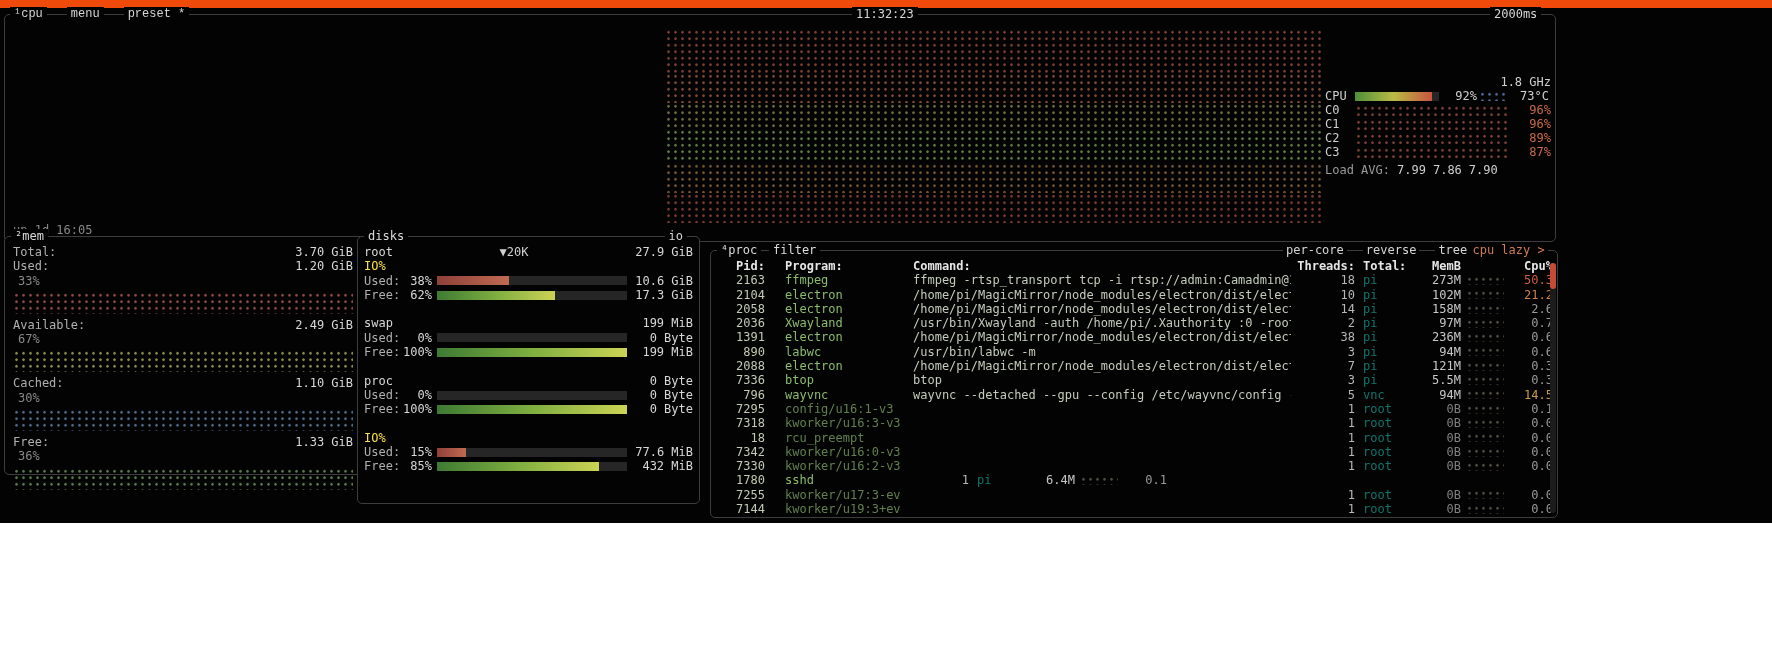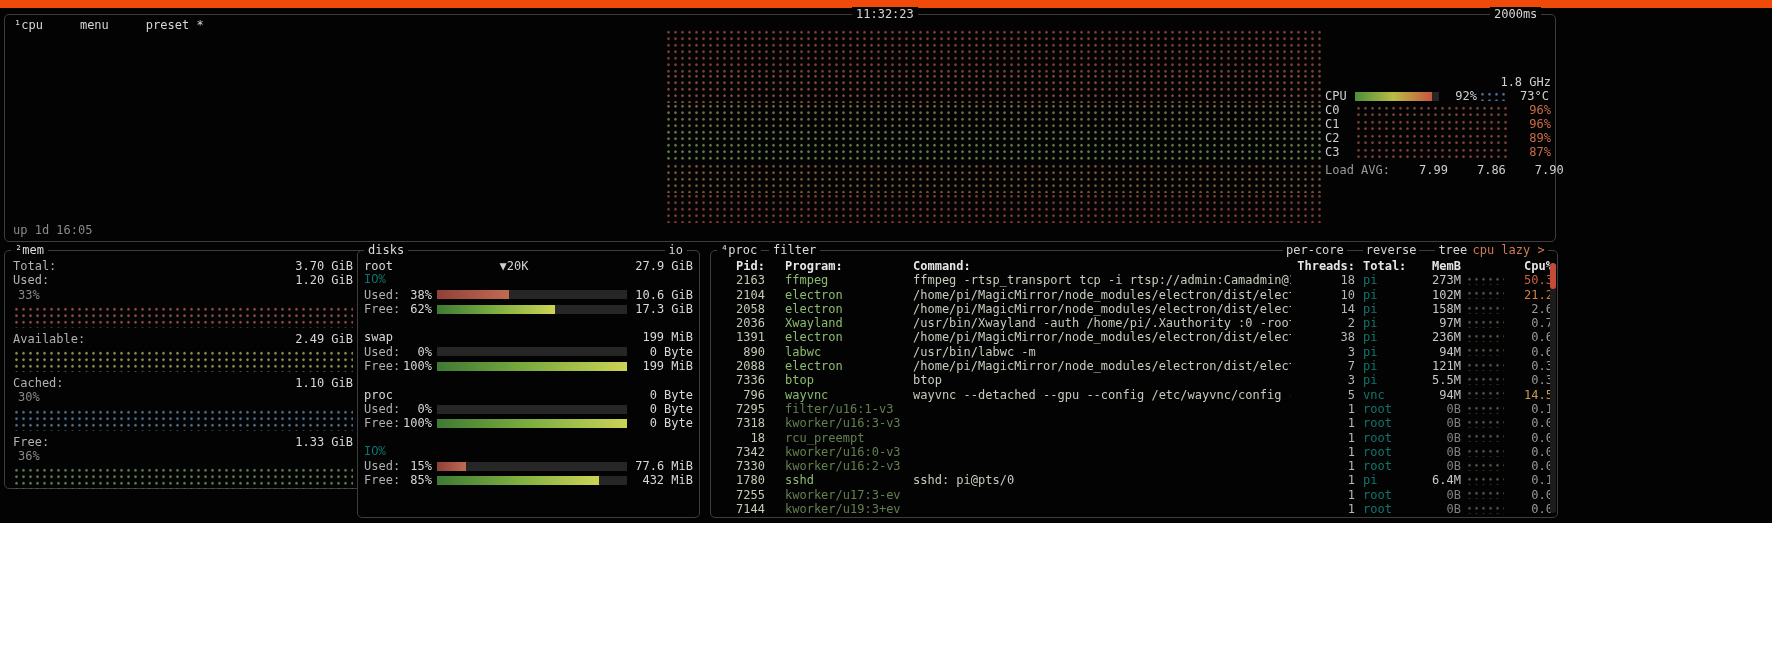--- a/index.html
+++ b/index.html
@@ -5,21 +5,21 @@
   :root { --border:#3d3d3d; }
   * { box-sizing:border-box; }
   body { margin:0; background:#ffffff; }
   .terminal { position:relative; width:1772px; height:523px; background:#030303;
     font-family:"DejaVu Sans Mono", monospace; font-size:12px; color:#c8c8c8; overflow:hidden; }
   .topbar { position:absolute; left:0; top:0; width:100%; height:8px; }
   .box { position:absolute; border:1px solid var(--border); border-radius:5px; background:#030303; }
   .box-label { position:absolute; top:-8px; background:#030303; padding:0 4px; color:#dcdcdc;
     line-height:14px; white-space:nowrap; }
   .hlabel { background:#030303; padding:0 4px; color:#d6d6d6; line-height:14px; }
-  #header-tabs { position:absolute; left:10px; top:18px; display:flex; gap:29px; z-index:3; }
+  #header-tabs { position:absolute; left:10px; top:7px; display:flex; gap:20px; z-index:3;font-family:Liberation Mono, monospace; }
   #clock { position:absolute; left:852px; top:7px; z-index:3; }
   #refresh { position:absolute; left:1490px; top:7px; z-index:3; }
 
   .row { display:flex; align-items:center; height:14.3px; line-height:14.3px; white-space:nowrap; }
   .dots { background-image: radial-gradient(circle, var(--dc,#777) 1.2px, transparent 1.45px);
     background-size:7px 6.5px; }
 
   
   .box-cpu { left:4px; top:14px; width:1552px; height:228px; }
   #uptime { position:absolute; left:8px; bottom:4px; color:#8a8a8a; }
@@ -34,38 +34,38 @@
   .fill.cpu  { background:linear-gradient(90deg,#4d8f3a,#b9bb45,#c8563e); }
   .fill.used { background:linear-gradient(90deg,#8f4038,#c06a52); }
   .fill.free { background:linear-gradient(90deg,#3d7a33,#7fae40,#ccd355); }
   .cpu-meter { width:84px; }
   .side-pct { width:38px; text-align:right; color:#d0d0d0; }
   .core-pct { width:36px; text-align:right; color:#cb6b48; }
   .temp-dots { width:28px; height:10px; margin-left:2px; --dc:#4a6a9a; }
   .core-dots { flex:1; height:11px; margin:0 6px; --dc:#7b4035; }
   .side-temp { width:42px; text-align:right; color:#d0d0d0; }
   .load-row { color:#9a9a9a; margin-top:4px; }
-  #load-values span { color:#d0d0d0; margin-left:29px; }
+  #load-values span { color:#d0d0d0; margin-left:7px; }
 
   
-  .box-mem { left:4px; top:250px; width:696px; height:239px; }
+  .box-mem { left:4px; top:236px; width:696px; height:239px; }
   #mem-entries { position:absolute; left:8px; top:8px; width:340px; }
   .mem-row .m-label { color:#b0b0b0; }
   .mem-row .m-value { margin-left:auto; color:#d8d8d8; }
   .mem-pct { color:#8a8a8a; padding-left:5px; height:14.3px; line-height:14.3px; }
   .mem-band { height:22px; margin:4px 0 4px; }
 
   
   .box-disks { left:352px; top:-1px; width:343px; height:268px; }
   #disk-entries { position:absolute; left:6px; top:8px; right:6px; }
   .disks-io-btn { position:absolute; top:-8px; right:12px; background:#030303; padding:0 4px; color:#d6d6d6; line-height:14px; }
   .d-head .d-name { color:#d8d8d8; }
   .d-head .d-act { flex:1; text-align:center; color:#d0d0d0; }
   .d-head .d-size { color:#d8d8d8; }
-  .d-io { color:#0f766e;font-family:Liberation Mono, monospace; }
+  .d-io { color:#fde047; }
   .d-meter .d-lbl { width:38px; color:#b0b0b0; }
   .d-meter .d-pct { width:30px; text-align:right; color:#d8d8d8; }
   .d-meter .meter { width:190px; margin:0 5px; }
   .d-meter .d-val { margin-left:auto; color:#d8d8d8; }
   .d-gap { height:14.3px; }
 
   
   .box-proc { left:710px; top:250px; width:848px; height:268px; }
   #proc-options { position:absolute; top:-8px; left:572px; display:flex; gap:16px; z-index:3; }
   #proc-options span { background:#030303; padding:0 3px; color:#d6d6d6; line-height:14px; }
@@ -162,20 +162,21 @@
         <div class="row mem-row">
           <span class="m-label">Used:</span>
           <span class="m-value">1.20 GiB</span>
         </div>
         <div class="mem-pct">33%</div>
         <div class="dots mem-band" style="--dc: #8a4a42;"></div>
         <div class="row mem-row">
           <span class="m-label">Available:</span>
           <span class="m-value">2.49 GiB</span>
         </div>
+        <div class="mem-pct">67%</div>
         <div class="dots mem-band" style="--dc: #8a8a4a;"></div>
         <div class="row mem-row">
           <span class="m-label">Cached:</span>
           <span class="m-value">1.10 GiB</span>
         </div>
         <div class="mem-pct">30%</div>
         <div class="dots mem-band" style="--dc: #4a6a8a;"></div>
         <div class="row mem-row">
           <span class="m-label">Free:</span>
           <span class="m-value">1.33 GiB</span>
@@ -401,21 +402,21 @@
             <span class="c-thr">5</span>
             <span class="c-user">vnc</span>
             <span class="c-mem">94M</span>
             <span class="c-memg">
               <span class="dots mgdots"></span>
             </span>
             <span class="c-cpu" style="color: rgb(200, 154, 85);">14.5</span>
           </div>
           <div class="prow dimrow">
             <span class="c-pid">7295</span>
-            <span class="c-prog dim">filter/u16:1-v3</span>
+            <span class="c-prog dim">config/u16:1-v3</span>
             <span class="c-cmd"></span>
             <span class="c-thr">1</span>
             <span class="c-user">root</span>
             <span class="c-mem">0B</span>
             <span class="c-memg">
               <span class="dots mgdots"></span>
             </span>
             <span class="c-cpu" style="color: rgb(154, 154, 154);">0.1</span>
           </div>
           <div class="prow dimrow">
@@ -462,21 +463,20 @@
             <span class="c-user">root</span>
             <span class="c-mem">0B</span>
             <span class="c-memg">
               <span class="dots mgdots"></span>
             </span>
             <span class="c-cpu" style="color: rgb(154, 154, 154);">0.0</span>
           </div>
           <div class="prow">
             <span class="c-pid">1780</span>
             <span class="c-prog">sshd</span>
-            <span class="c-cmd">sshd: pi@pts/0</span>
             <span class="c-thr">1</span>
             <span class="c-user">pi</span>
             <span class="c-mem">6.4M</span>
             <span class="c-memg">
               <span class="dots mgdots"></span>
             </span>
             <span class="c-cpu" style="color: rgb(154, 154, 154);">0.1</span>
           </div>
           <div class="prow dimrow">
             <span class="c-pid">7255</span>

